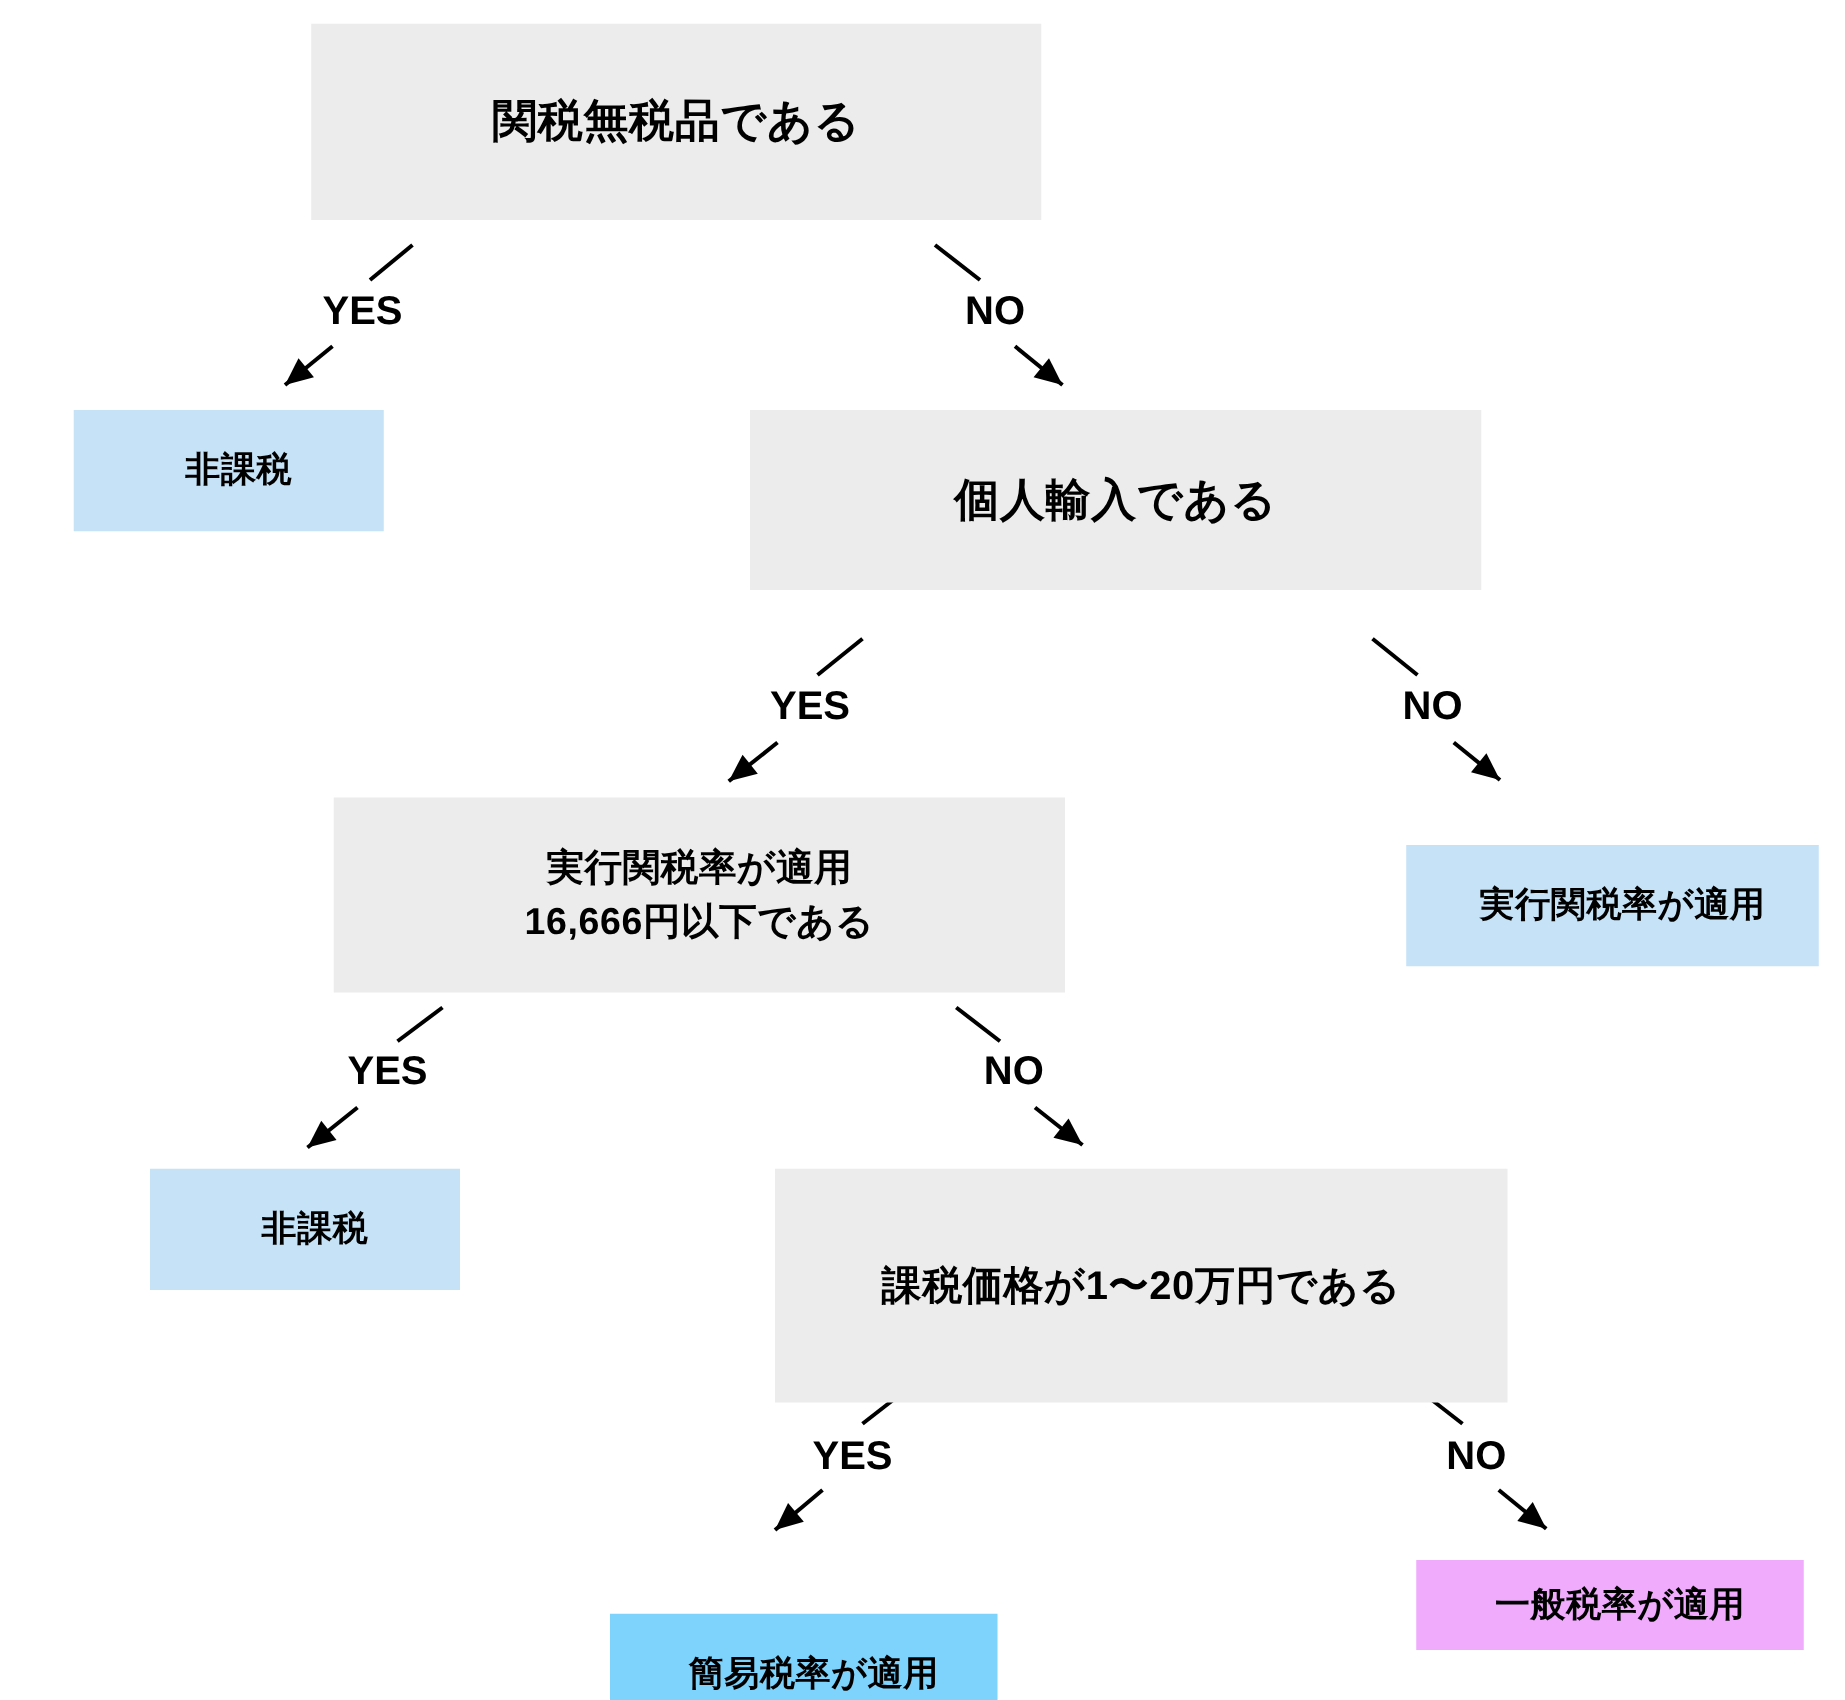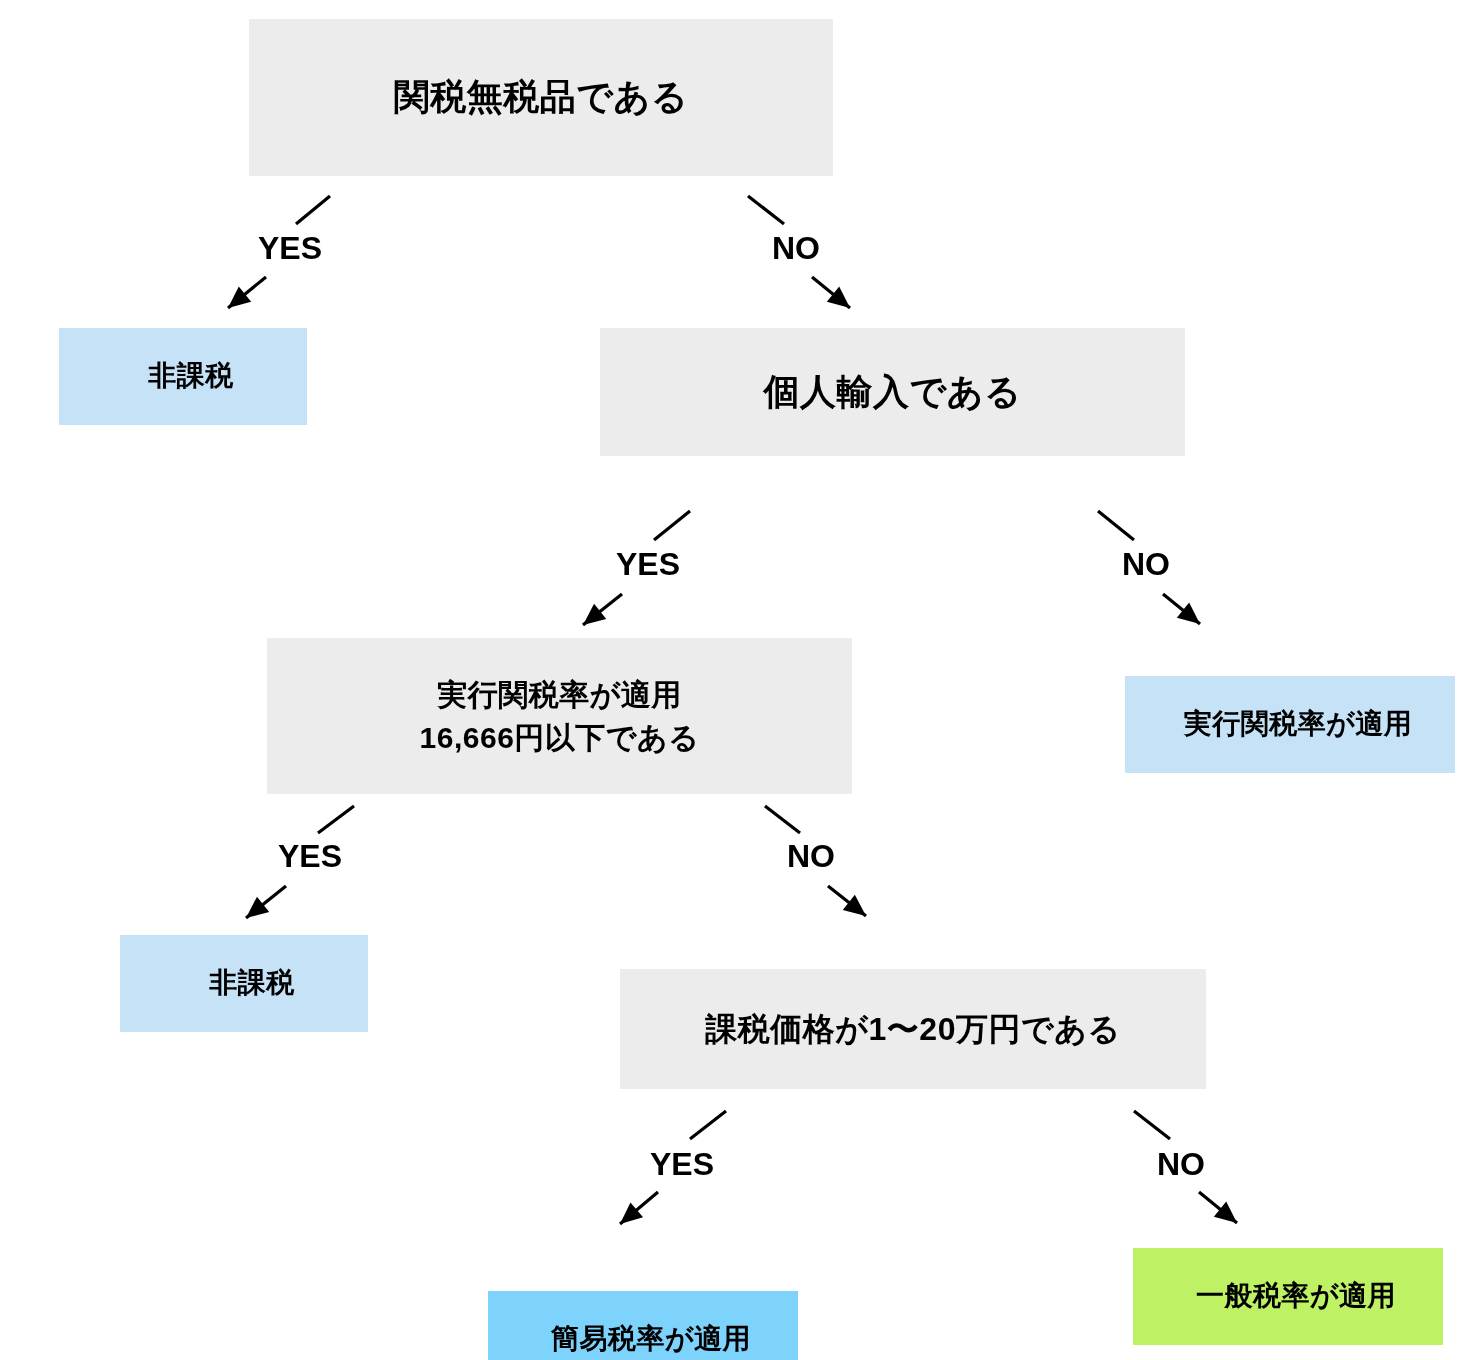--- a/index.html
+++ b/index.html
@@ -112,28 +112,28 @@
       </g>
       <g>
         <line x1="1134" y1="1111" x2="1170" y2="1139"></line>
         <line x1="1199" y1="1192" x2="1237" y2="1223"></line>
         <polygon points="1237,1223 1213.833352924321,1216.7305133167915 1226.205654401999,1201.5644663441537"></polygon>
       </g>
     </svg>
   <div id="node-layer">
       <div class="node decision" style="left: 249px; top: 19px; width: 584px; height: 157px; font-size: 36px; background: rgb(236, 236, 236); color: rgb(0, 0, 0);"><span class="node-text">関税無税品である</span></div>
       <div class="node terminal" style="left: 59px; top: 328px; width: 248px; height: 97px; font-size: 28px; background: rgb(197, 226, 247); color: rgb(0, 0, 0);"><span class="node-text">非課税</span></div>
-      <div class="node decision" style="left: 600px; top: 328px; width: 585px; height: 128px; font-size: 36px; background: rgb(236, 236, 236); color: rgb(0, 0, 0);"><span class="node-text">個人輸入である</span></div>
+      <div class="node decision" style="left: 600px; top: 328px; width: 585px; height: 144px; font-size: 36px; background: rgb(236, 236, 236); color: rgb(0, 0, 0);"><span class="node-text">個人輸入である</span></div>
       <div class="node decision" style="left: 267px; top: 638px; width: 585px; height: 156px; font-size: 30px; background: rgb(236, 236, 236); color: rgb(0, 0, 0);"><span class="node-text">実行関税率が適用
 16,666円以下である</span></div>
       <div class="node terminal" style="left: 1125px; top: 640px; width: 330px; height: 97px; font-size: 28px; background: rgb(197, 226, 247); color: rgb(0, 0, 0); margin-top: 36px;"><span class="node-text">実行関税率が適用</span></div>
       <div class="node terminal" style="left: 120px; top: 935px; width: 248px; height: 97px; font-size: 28px; background: rgb(197, 226, 247); color: rgb(0, 0, 0);"><span class="node-text">非課税</span></div>
-      <div class="node decision" style="left: 620px; top: 935px; width: 586px; height: 120px; font-size: 32px; background: rgb(236, 236, 236); color: rgb(0, 0, 0); margin-top: 34px;"><span class="node-text">課税価格が1〜20万円である</span></div>
+      <div class="node decision" style="left: 620px; top: 935px; width: 586px; height: 187px; font-size: 32px; background: rgb(236, 236, 236); color: rgb(0, 0, 0);"><span class="node-text">課税価格が1〜20万円である</span></div>
       <div class="node terminal" style="left: 488px; top: 1291px; width: 310px; height: 97px; font-size: 28px; background: #7dd3fc; color: rgb(0, 0, 0);"><span class="node-text">簡易税率が適用</span></div>
-      <div class="node terminal" style="left: 1133px; top: 1248px; width: 310px; height: 97px; font-size: 28px; background: #bef264; color: rgb(0, 0, 0);"><span class="node-text">一般税率が適用</span></div>
+      <div class="node terminal" style="left: 1133px; top: 1248px; width: 310px; height: 72px; font-size: 28px; background: #f0abfc; color: rgb(0, 0, 0);"><span class="node-text">一般税率が適用</span></div>
     </div>
   <div id="label-layer">
       <div class="edge-label" style="left: 258px; top: 232px; font-size: 32px; color: rgb(0, 0, 0);">YES</div>
       <div class="edge-label" style="left: 772px; top: 232px; font-size: 32px; color: rgb(0, 0, 0);">NO</div>
       <div class="edge-label" style="left: 616px; top: 548px; font-size: 32px; color: rgb(0, 0, 0);">YES</div>
       <div class="edge-label" style="left: 1122px; top: 548px; font-size: 32px; color: rgb(0, 0, 0);">NO</div>
       <div class="edge-label" style="left: 278px; top: 840px; font-size: 32px; color: rgb(0, 0, 0);">YES</div>
       <div class="edge-label" style="left: 787px; top: 840px; font-size: 32px; color: rgb(0, 0, 0);">NO</div>
       <div class="edge-label" style="left: 650px; top: 1148px; font-size: 32px; color: rgb(0, 0, 0);">YES</div>
       <div class="edge-label" style="left: 1157px; top: 1148px; font-size: 32px; color: rgb(0, 0, 0);">NO</div>

